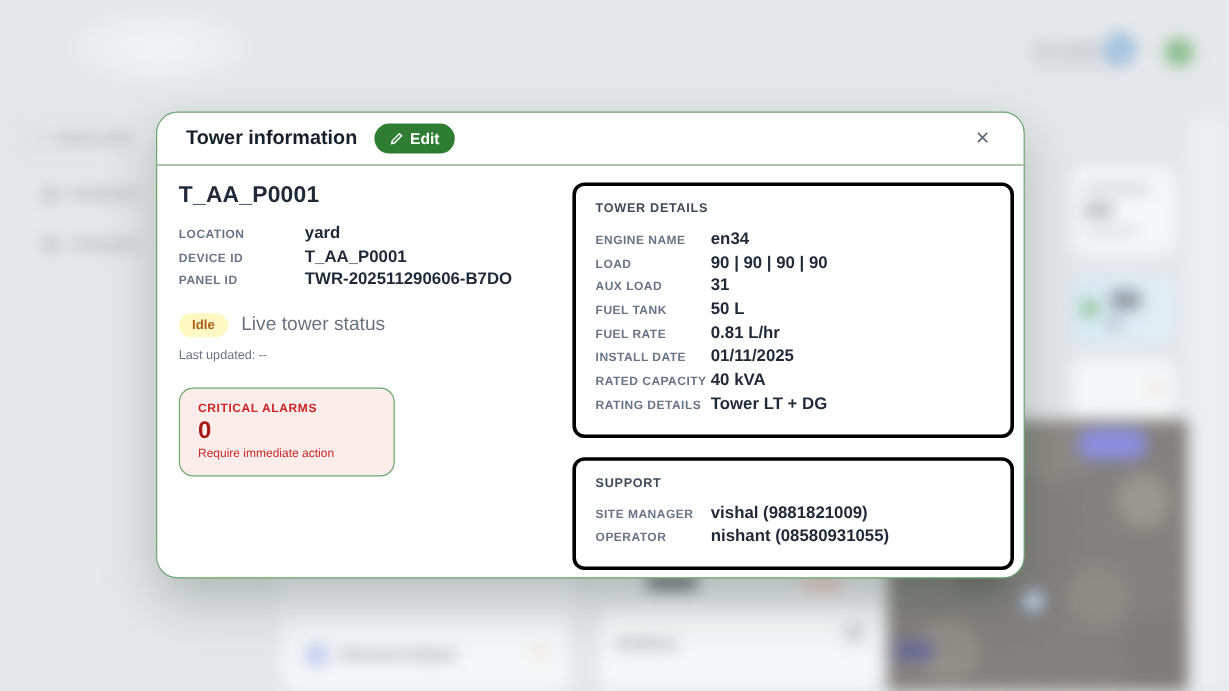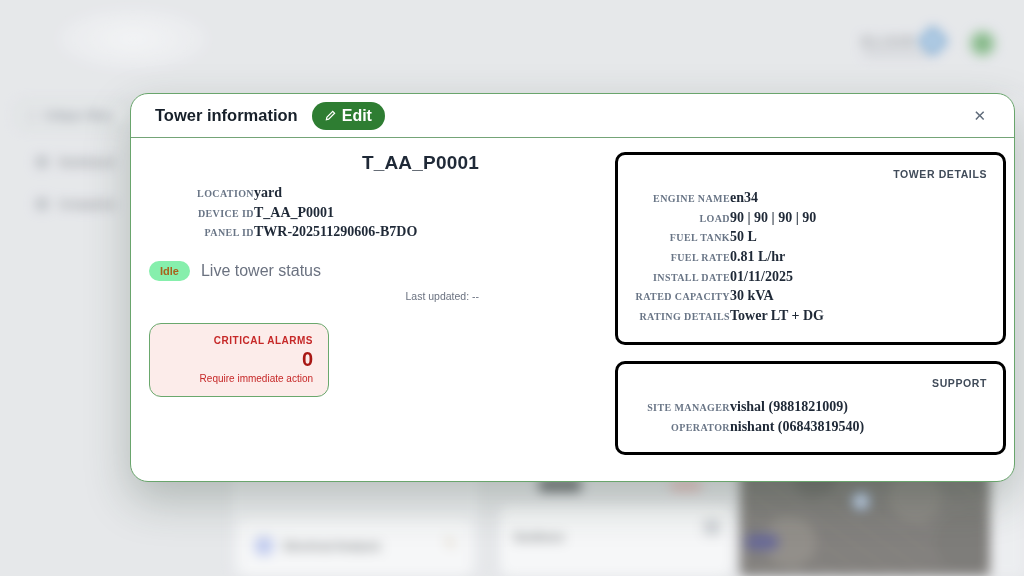--- a/index.html
+++ b/index.html
@@ -50,40 +50,40 @@
 
   .bg-check { position:absolute; left:539px; top:478px; width:42px; height:14px; border-radius:3px; background:#3c4043; }
   .bg-redpill { position:absolute; left:670px; top:481px; width:32px; height:10px; border-radius:5px; background:#e5aaa6; }
   .bg-iconcircle { width:20px; height:20px; border-radius:50%; background:#aebcf0; }
   .bg-pencil { color:#b08b4f; font-size:13px; }
   .bg-card-label { font-size:11px; font-weight:bold; color:#3c4043; }
 
   .veil { position:absolute; inset:0; background:rgba(233,234,237,0.35); }
 
   
-  .modal { position:absolute; left:130px; top:93px; width:885px; height:389px; background:#ffffff;
+  .modal { position:absolute; left:130px; top:93px; width:724px; height:389px; background:#ffffff;
     border:1px solid #69a56c; border-radius:18px; box-shadow:0 18px 45px rgba(40,60,45,0.28); overflow:hidden; }
   .modal-header { height:44px; display:flex; align-items:center; padding:0 24px; border-bottom:1px solid #74a477; }
   .modal-title { font-size:16.5px; font-weight:bold; color:#17202a; }
   .edit-btn { margin-left:14px; display:inline-flex; align-items:center; gap:6px; background:#2e7d32; color:#fff;
-    border:none; border-radius:999px; padding:5px 13px; font-size:16px; font-weight:bold; cursor:pointer; font-family:inherit; }
+    border:none; border-radius:999px; padding:5px 13px; font-size:13px; font-weight:bold; cursor:pointer; font-family:inherit; }
   .close-btn { margin-left:auto; background:none; border:none; color:#5f6b7a; font-size:15px; cursor:pointer; line-height:1; padding:4px; }
 
-  .modal-body { display:flex; padding:14px 8px 16px 18px; gap:18px;text-align:right; }
+  .modal-body { display:flex; padding:14px 8px 16px 18px; gap:18px; }
   .col-left { width:330px; }
   .col-right { width:391px; margin-left:auto; }
 
   .tower-name { font-size:19px; font-weight:bold; color:#1f2937; letter-spacing:.2px; }
   .info-rows { margin-top:11px; }
-  .kv-row { display:flex; align-items:baseline; height:19.5px;font-family:Liberation Serif, serif; }
+  .kv-row { display:flex; align-items:baseline; height:19.5px; }
   .kv-label { width:105px; flex:0 0 105px; font-size:10px; font-weight:bold; letter-spacing:.4px; color:#697586; text-transform:uppercase; }
   .kv-value { font-size:14px; font-weight:bold; color:#1f2937; white-space:nowrap; }
 
   .status-row { margin-top:17px; display:flex; align-items:center; gap:11px; }
-  .badge-idle { background:#86efac; color:#a8611c; font-size:11px; font-weight:bold; padding:4px 11px; border-radius:999px; }
+  .badge-idle { background:#fef9c3; color:#a8611c; font-size:11px; font-weight:bold; padding:4px 11px; border-radius:999px; }
   .live-label { font-size:16px; color:#6b7280; }
   .last-updated { margin-top:9px; font-size:10.5px; color:#6b7280; }
 
   .alarm-card { margin-top:21px; width:180px; background:#fcecea; border:1px solid #6aa86d; border-radius:12px; padding:11px 15px 12px; }
   .alarm-title { font-size:10px; font-weight:bold; letter-spacing:.5px; color:#c62828; }
   .alarm-count { font-size:20px; font-weight:bold; color:#a81815; margin-top:2px; line-height:1.1; }
   .alarm-note { font-size:10px; color:#c62828; margin-top:3px; }
 
   .panel { border:3px solid #000000; border-radius:10px; padding:13px 16px 14px; background:#fff; }
   .panel + .panel { margin-top:16px; }
@@ -207,51 +207,55 @@
           <div class="rows">
             <div class="kv-row">
               <span class="kv-label">ENGINE NAME</span>
               <span class="kv-value">en34</span>
             </div>
             <div class="kv-row">
               <span class="kv-label">LOAD</span>
               <span class="kv-value">90 | 90 | 90 | 90</span>
             </div>
             <div class="kv-row">
+              <span class="kv-label">AUX LOAD</span>
+              <span class="kv-value">31</span>
+            </div>
+            <div class="kv-row">
               <span class="kv-label">FUEL TANK</span>
               <span class="kv-value">50 L</span>
             </div>
             <div class="kv-row">
               <span class="kv-label">FUEL RATE</span>
               <span class="kv-value">0.81 L/hr</span>
             </div>
             <div class="kv-row">
               <span class="kv-label">INSTALL DATE</span>
               <span class="kv-value">01/11/2025</span>
             </div>
             <div class="kv-row">
               <span class="kv-label">RATED CAPACITY</span>
-              <span class="kv-value">30 kVA</span>
+              <span class="kv-value">40 kVA</span>
             </div>
             <div class="kv-row">
               <span class="kv-label">RATING DETAILS</span>
               <span class="kv-value">Tower LT + DG</span>
             </div>
           </div>
         </div>
 
         <div class="panel">
           <div class="panel-title">SUPPORT</div>
           <div class="rows">
             <div class="kv-row">
               <span class="kv-label">SITE MANAGER</span>
               <span class="kv-value">vishal (9881821009)</span>
             </div>
             <div class="kv-row">
               <span class="kv-label">OPERATOR</span>
-              <span class="kv-value">nishant (06843819540)</span>
+              <span class="kv-value">nishant (08580931055)</span>
             </div>
           </div>
         </div>
       </div>
     </div>
   </div>
 </div>
 
 </body></html>

